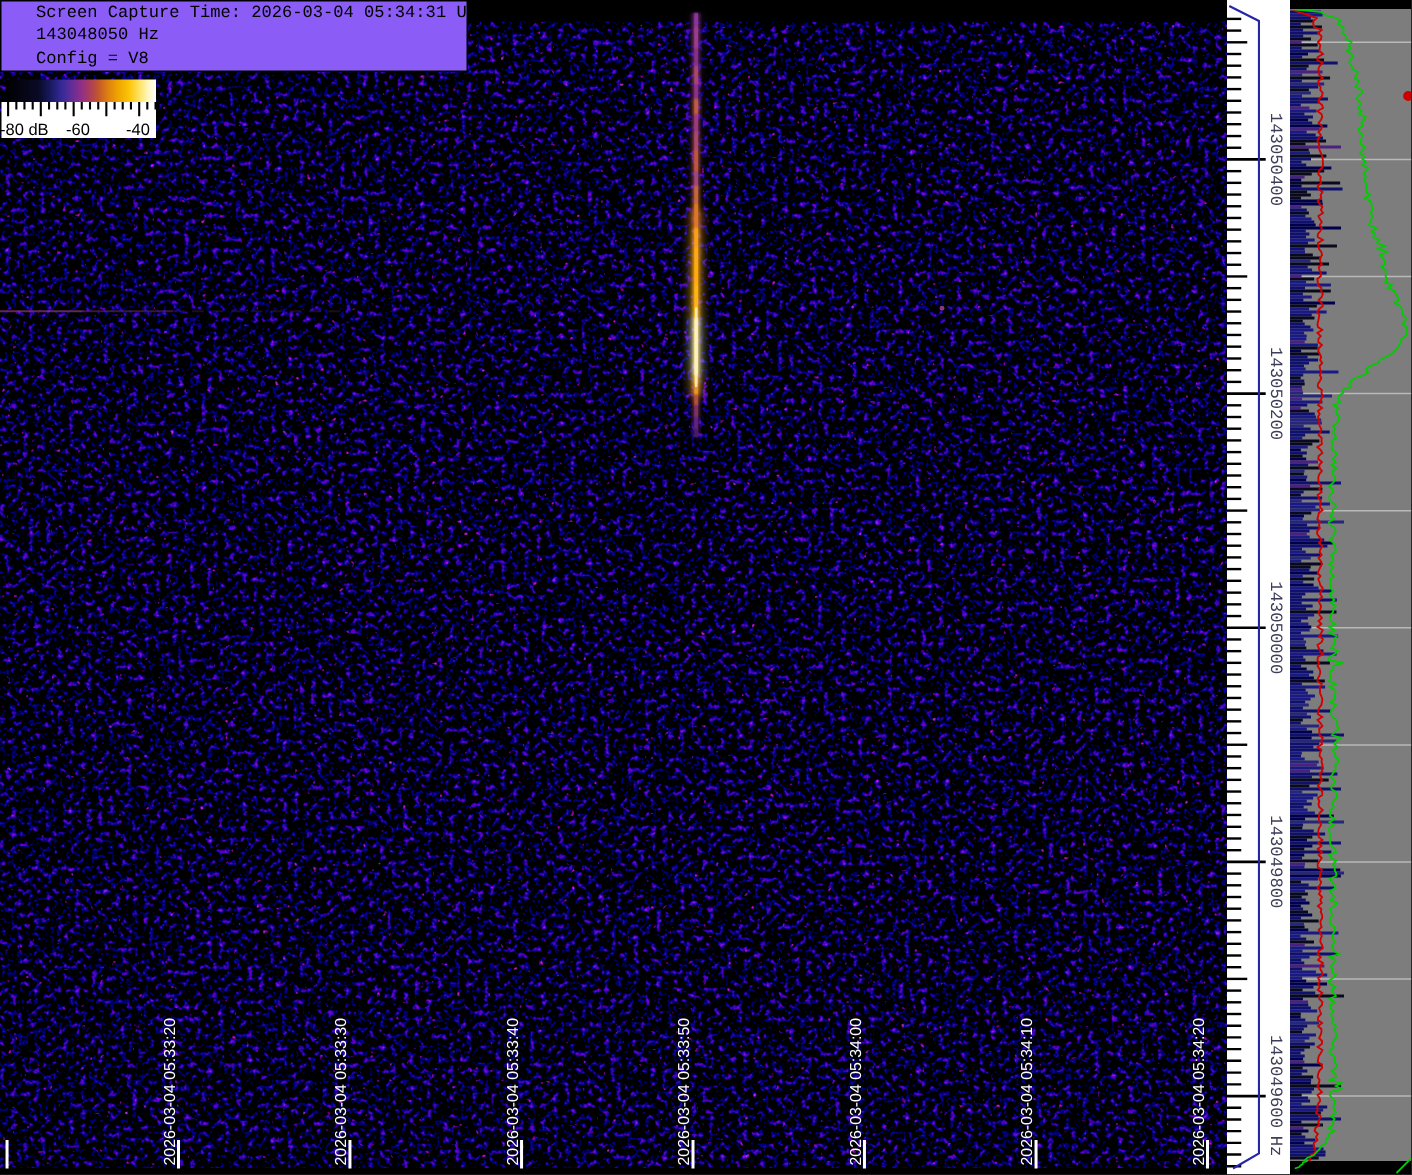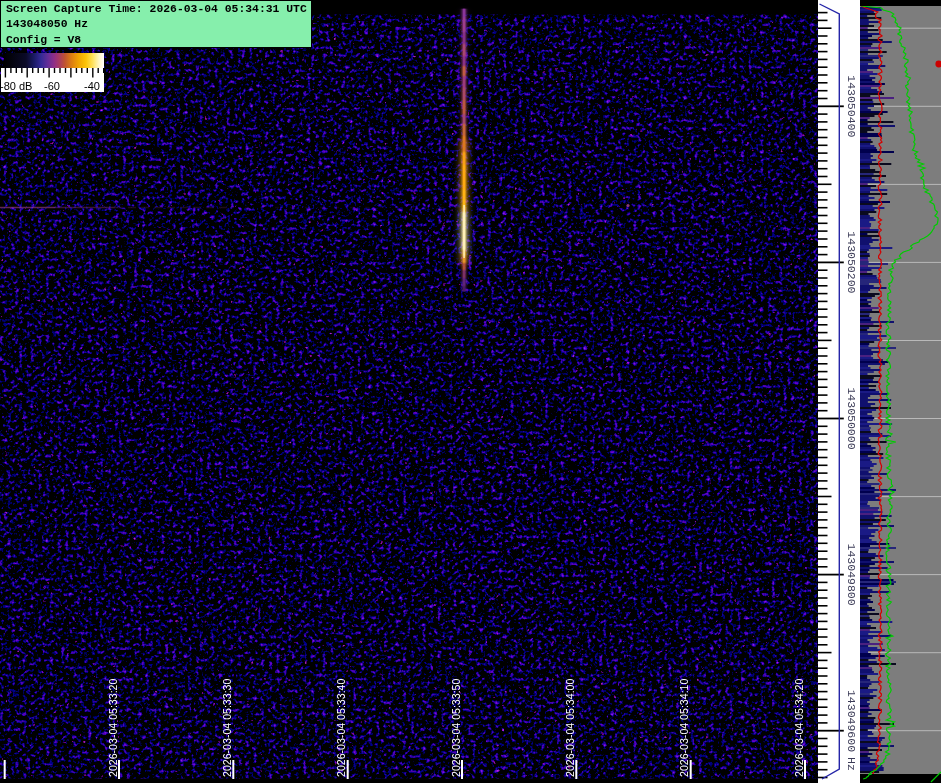--- a/index.html
+++ b/index.html
@@ -615,21 +615,21 @@
       <rect x="860" y="769" width="23.6" height="2" fill="#10106e"></rect>
       <rect x="860" y="771" width="19.1" height="2" fill="#0a0a1e"></rect>
 <polyline points="861.0,6 865.7,8 872.0,10 877.8,12 875.6,14 875.5,16 876.0,18 881.1,20 878.7,22 881.0,24 880.7,26 878.6,28 880.2,30 879.8,32 879.7,34 882.0,36 878.5,38 878.2,40 881.8,42 879.7,44 878.9,46 879.4,48 879.5,50 881.8,52 878.9,54 878.9,56 880.4,58 880.2,60 881.8,62 881.4,64 879.5,66 878.9,68 881.4,70 882.0,72 878.2,74 881.0,76 881.5,78 880.6,80 879.0,82 881.2,84 880.9,86 878.9,88 880.6,90 879.0,92 878.3,94 879.4,96 879.4,98 879.6,100 880.6,102 881.4,104 881.8,106 881.9,108 882.0,110 881.2,112 879.3,114 878.8,116 880.5,118 880.2,120 880.7,122 878.5,124 878.9,126 881.7,128 880.4,130 880.8,132 878.5,134 879.7,136 881.6,138 880.6,140 882.0,142 878.9,144 879.9,146 881.2,148 879.8,150 881.2,152 880.3,154 878.6,156 878.5,158 881.9,160 878.6,162 878.9,164 879.4,166 880.9,168 881.4,170 880.0,172 880.0,174 881.2,176 879.2,178 879.6,180 880.5,182 880.6,184 878.2,186 878.5,188 878.6,190 880.9,192 880.8,194 881.9,196 881.1,198 879.1,200 881.1,202 881.9,204 879.5,206 878.1,208 879.6,210 879.2,212 878.8,214 878.3,216 878.6,218 881.5,220 878.3,222 880.5,224 878.9,226 878.9,228 881.3,230 879.3,232 878.8,234 879.9,236 880.8,238 880.1,240 881.5,242 879.7,244 880.1,246 880.9,248 879.9,250 880.9,252 879.9,254 878.6,256 878.6,258 881.2,260 881.0,262 881.8,264 880.8,266 880.4,268 878.7,270 881.4,272 878.6,274 879.8,276 878.6,278 879.6,280 879.3,282 879.8,284 880.9,286 880.2,288 879.0,290 881.1,292 881.0,294 881.3,296 878.2,298 880.5,300 881.6,302 879.1,304 878.9,306 881.3,308 879.5,310 879.7,312 881.3,314 879.6,316 878.9,318 878.9,320 879.4,322 880.8,324 879.5,326 881.1,328 878.4,330 879.1,332 880.5,334 880.0,336 880.0,338 881.7,340 879.2,342 878.8,344 878.2,346 880.0,348 879.3,350 879.9,352 878.1,354 878.1,356 879.6,358 881.1,360 879.3,362 881.7,364 880.4,366 879.7,368 881.1,370 879.0,372 880.5,374 881.4,376 880.2,378 879.3,380 878.5,382 880.3,384 878.8,386 879.6,388 880.2,390 881.8,392 880.7,394 880.1,396 881.4,398 879.3,400 879.6,402 880.7,404 880.3,406 879.0,408 879.7,410 881.3,412 879.0,414 880.9,416 878.3,418 881.8,420 880.8,422 879.4,424 881.9,426 881.2,428 878.3,430 879.1,432 880.0,434 882.0,436 878.6,438 878.3,440 879.3,442 878.3,444 879.7,446 880.2,448 879.8,450 878.7,452 878.2,454 881.2,456 879.8,458 880.0,460 880.0,462 880.8,464 881.6,466 881.3,468 880.9,470 879.4,472 878.8,474 878.5,476 881.5,478 878.3,480 880.3,482 881.6,484 879.4,486 879.6,488 879.7,490 881.8,492 880.8,494 881.4,496 878.3,498 880.9,500 879.9,502 879.7,504 881.3,506 881.0,508 881.7,510 881.0,512 881.6,514 879.8,516 880.3,518 881.2,520 879.9,522 878.6,524 880.4,526 881.5,528 881.5,530 878.6,532 879.6,534 879.0,536 879.4,538 881.8,540 879.7,542 879.3,544 879.2,546 879.8,548 880.7,550 879.4,552 878.8,554 879.0,556 879.1,558 881.6,560 878.8,562 881.0,564 878.5,566 881.2,568 879.1,570 881.1,572 879.8,574 878.4,576 878.5,578 881.2,580 880.2,582 880.0,584 879.5,586 880.8,588 880.0,590 878.3,592 880.4,594 879.3,596 881.4,598 880.2,600 881.1,602 878.6,604 880.9,606 880.5,608 881.4,610 881.5,612 880.3,614 880.4,616 881.1,618 879.1,620 880.2,622 881.2,624 880.4,626 880.2,628 881.4,630 881.9,632 879.1,634 878.4,636 880.5,638 878.7,640 881.9,642 880.0,644 880.2,646 881.3,648 881.5,650 878.7,652 879.9,654 878.8,656 879.9,658 878.6,660 881.5,662 879.5,664 879.6,666 881.6,668 881.3,670 879.4,672 880.0,674 880.7,676 878.8,678 878.6,680 881.4,682 878.7,684 880.9,686 881.0,688 880.4,690 879.4,692 881.4,694 881.2,696 878.4,698 881.6,700 880.6,702 879.2,704 878.8,706 878.5,708 881.3,710 881.4,712 879.5,714 878.8,716 878.4,718 879.7,720 879.3,722 878.3,724 879.3,726 881.3,728 878.4,730 879.7,732 880.1,734 878.7,736 878.2,738 878.4,740 877.4,742 880.4,744 879.7,746 878.9,748 879.4,750 876.9,752 876.4,754 878.6,756 877.3,758 878.3,760 875.9,762 875.8,764 876.8,766 877.2,768 874.1,770 873.0,774 868.0,777 863.5,780 860.5,782" fill="none" stroke="#d40000" stroke-width="1.25"></polyline>
 <polyline points="861.0,6 881.4,8 883.1,10 890.6,12 893.8,14 891.9,16 895.2,18 895.9,20 895.0,22 897.4,24 897.0,26 901.0,28 899.1,30 900.4,32 897.8,34 901.1,36 901.8,38 900.0,40 899.5,42 901.2,44 901.2,46 905.2,48 904.3,50 903.3,52 905.9,54 905.0,56 903.5,58 908.1,60 907.9,62 905.3,64 904.4,66 906.5,68 906.9,70 905.2,72 907.7,74 905.8,76 910.4,78 909.2,80 907.6,82 908.3,84 905.5,86 906.4,88 908.2,90 907.7,92 906.8,94 907.2,96 909.8,98 908.7,100 906.6,102 909.7,104 908.3,106 910.6,108 908.0,110 912.2,112 910.5,114 909.1,116 910.7,118 909.4,120 910.5,122 911.0,124 911.0,126 910.9,128 913.4,130 909.6,132 913.6,134 914.3,136 914.6,138 914.9,140 913.7,142 915.1,144 914.2,146 913.8,148 912.4,150 917.6,152 914.5,154 916.6,156 915.4,158 919.7,160 917.6,162 923.5,164 918.3,166 924.9,168 920.1,170 922.0,172 923.1,174 923.5,176 920.7,178 923.7,180 923.8,182 923.7,184 924.6,186 923.4,188 928.2,190 925.1,192 929.7,194 930.4,196 931.9,198 932.2,200 929.7,202 933.6,204 934.5,206 934.7,208 935.2,210 937.5,212 936.7,214 934.9,216 938.0,218 938.0,220 937.7,222 937.2,224 934.1,226 934.1,228 932.7,230 931.6,232 929.8,234 927.5,236 924.1,238 919.8,240 919.0,242 913.4,244 910.6,246 912.2,248 909.4,250 903.4,252 900.8,254 899.4,256 900.9,258 894.6,260 895.5,262 892.1,264 892.2,266 893.5,268 889.0,270 892.1,272 890.4,274 891.3,276 893.1,278 892.3,280 891.6,282 888.7,284 890.0,286 888.5,288 890.1,290 890.7,292 887.6,294 888.1,296 887.7,298 888.2,300 891.0,302 890.3,304 888.4,306 890.6,308 887.6,310 890.9,312 888.5,314 888.1,316 890.3,318 889.9,320 888.7,322 886.0,324 888.2,326 888.9,328 886.4,330 886.2,332 886.5,334 889.9,336 890.8,338 888.4,340 888.7,342 886.8,344 889.5,346 885.9,348 886.6,350 890.1,352 890.5,354 889.3,356 888.8,358 886.6,360 889.0,362 889.8,364 890.4,366 890.4,368 887.4,370 888.5,372 889.1,374 886.0,376 888.8,378 887.2,380 887.0,382 889.4,384 886.7,386 887.0,388 886.9,390 887.1,392 889.0,394 886.4,396 887.6,398 889.6,400 887.2,402 890.5,404 888.7,406 888.8,408 887.0,410 886.6,412 886.9,414 890.2,416 886.1,418 890.0,420 886.1,422 891.2,424 889.6,426 890.3,428 889.0,430 887.4,432 892.0,434 889.8,436 886.3,438 885.7,440 895.8,442 888.4,444 889.1,446 886.5,448 886.7,450 887.4,452 885.9,454 890.6,456 886.2,458 890.3,460 890.2,462 889.7,464 890.0,466 886.8,468 890.7,470 889.1,472 887.3,474 887.5,476 888.1,478 891.3,480 891.4,482 891.4,484 892.7,486 889.8,488 888.0,490 894.1,492 891.1,494 889.4,496 891.8,498 888.4,500 890.1,502 889.9,504 892.0,506 892.0,508 890.1,510 890.6,512 889.6,514 888.4,516 886.9,518 889.6,520 890.1,522 887.4,524 887.6,526 890.7,528 891.4,530 890.9,532 889.0,534 888.3,536 889.3,538 886.7,540 887.4,542 886.6,544 889.7,546 886.3,548 889.1,550 886.1,552 886.0,554 886.9,556 886.4,558 886.7,560 886.7,562 887.6,564 889.9,566 890.7,568 886.1,570 887.4,572 890.8,574 888.5,576 890.3,578 889.7,580 890.8,582 890.8,584 886.3,586 888.3,588 889.3,590 890.4,592 886.5,594 888.1,596 889.6,598 886.8,600 891.3,602 889.6,604 886.5,606 887.3,608 888.2,610 887.0,612 886.4,614 887.0,616 889.7,618 890.2,620 889.1,622 888.0,624 888.8,626 889.8,628 887.9,630 888.6,632 889.1,634 892.9,636 886.2,638 890.4,640 889.1,642 887.2,644 888.2,646 887.9,648 890.7,650 888.6,652 885.7,654 886.7,656 890.2,658 887.6,660 889.0,662 890.6,664 886.0,666 889.9,668 887.0,670 886.6,672 889.1,674 887.3,676 887.8,678 889.0,680 887.9,682 890.8,684 889.5,686 890.4,688 891.2,690 890.5,692 889.1,694 888.0,696 889.2,698 886.7,700 886.3,702 889.5,704 889.7,706 889.9,708 891.3,710 890.5,712 887.7,714 890.2,716 890.7,718 886.3,720 894.4,722 890.5,724 894.4,726 886.8,728 886.5,730 888.1,732 890.3,734 889.6,736 888.9,738 889.7,740 890.6,742 887.3,744 889.7,746 888.5,748 888.7,750 885.4,752 889.6,754 885.7,756 885.9,758 883.8,760 884.0,762 880.9,764 879.8,766 877.7,768 876.1,770 871.4,772 869.4,774 865.8,776 864.6,778" fill="none" stroke="#00cc00" stroke-width="1.2"></polyline>
 <circle cx="938.8" cy="64" r="3.4" fill="#cc0000"></circle>
 <rect x="860" y="0" width="81" height="6" fill="#000"></rect>
 <rect x="860" y="774" width="81" height="9" fill="#000"></rect>
 <polyline points="931,782 941,772" fill="none" stroke="#00cc00" stroke-width="1.2"></polyline>
 <polyline points="871.8,774 868.6,775 868.5,776 867.0,777 866.1,778 863.2,779" fill="none" stroke="#00cc00" stroke-width="1.2"></polyline>
 </svg>
-<div style="position:absolute;left:0;top:0;width:312px;height:48px;background:#86efac;border:1px solid #000;box-sizing:border-box;font-family:'Liberation Mono',monospace;font-weight:bold;font-size:11.4px;line-height:15.4px;color:#000;padding:1px 0 0 5px;white-space:pre">Screen Capture Time: 2026-03-04 05:34:31 UTC
+<div style="position:absolute;left:0;top:0;width:312px;height:48px;background:#8b5cf6;border:1px solid #000;box-sizing:border-box;font-family:'Liberation Mono',monospace;font-weight:normal;font-size:11.4px;line-height:15.4px;color:#000;padding:1px 0 0 23px;white-space:pre">Screen Capture Time: 2026-03-04 05:34:31 UTC
 143048050 Hz
 Config = V8</div>
 <div style="position:absolute;left:4px;top:52.5px;width:100px;height:15.5px;background:linear-gradient(90deg,#000 0%,#0a0a28 22%,#1a1a64 30%,#342a96 37%,#642d98 44%,#8f2e88 50%,#a83a64 55%,#c05430 61%,#da7a14 67%,#eea102 74%,#fcc408 82%,#ffe362 89%,#fff7c4 95%,#fff 100%)"></div>
 <div style="position:absolute;left:1px;top:68px;width:103px;height:24px;background:#fff"></div>
 <svg style="position:absolute;left:0;top:0" width="120" height="100">
 <line x1="5.4" y1="68" x2="5.4" y2="77.5" stroke="#000" stroke-width="1.4"></line>
       <line x1="10.9" y1="68" x2="10.9" y2="73" stroke="#000" stroke-width="1.4"></line>
       <line x1="16.3" y1="68" x2="16.3" y2="73" stroke="#000" stroke-width="1.4"></line>
       <line x1="21.8" y1="68" x2="21.8" y2="73" stroke="#000" stroke-width="1.4"></line>
       <line x1="27.2" y1="68" x2="27.2" y2="77.5" stroke="#000" stroke-width="1.4"></line>

